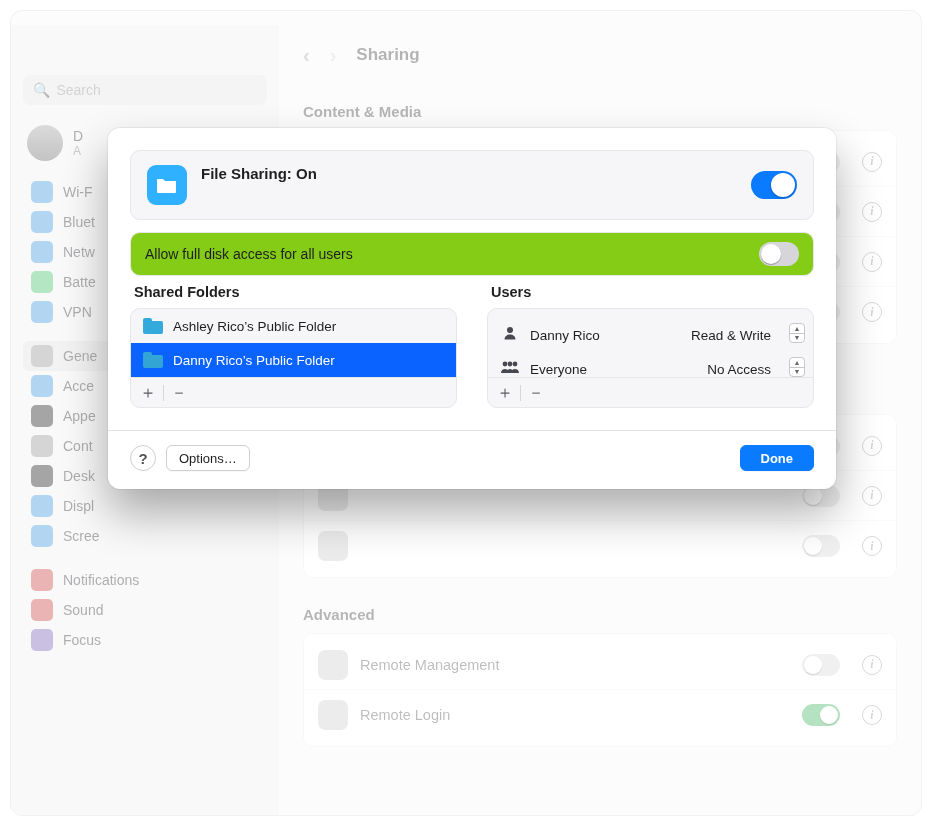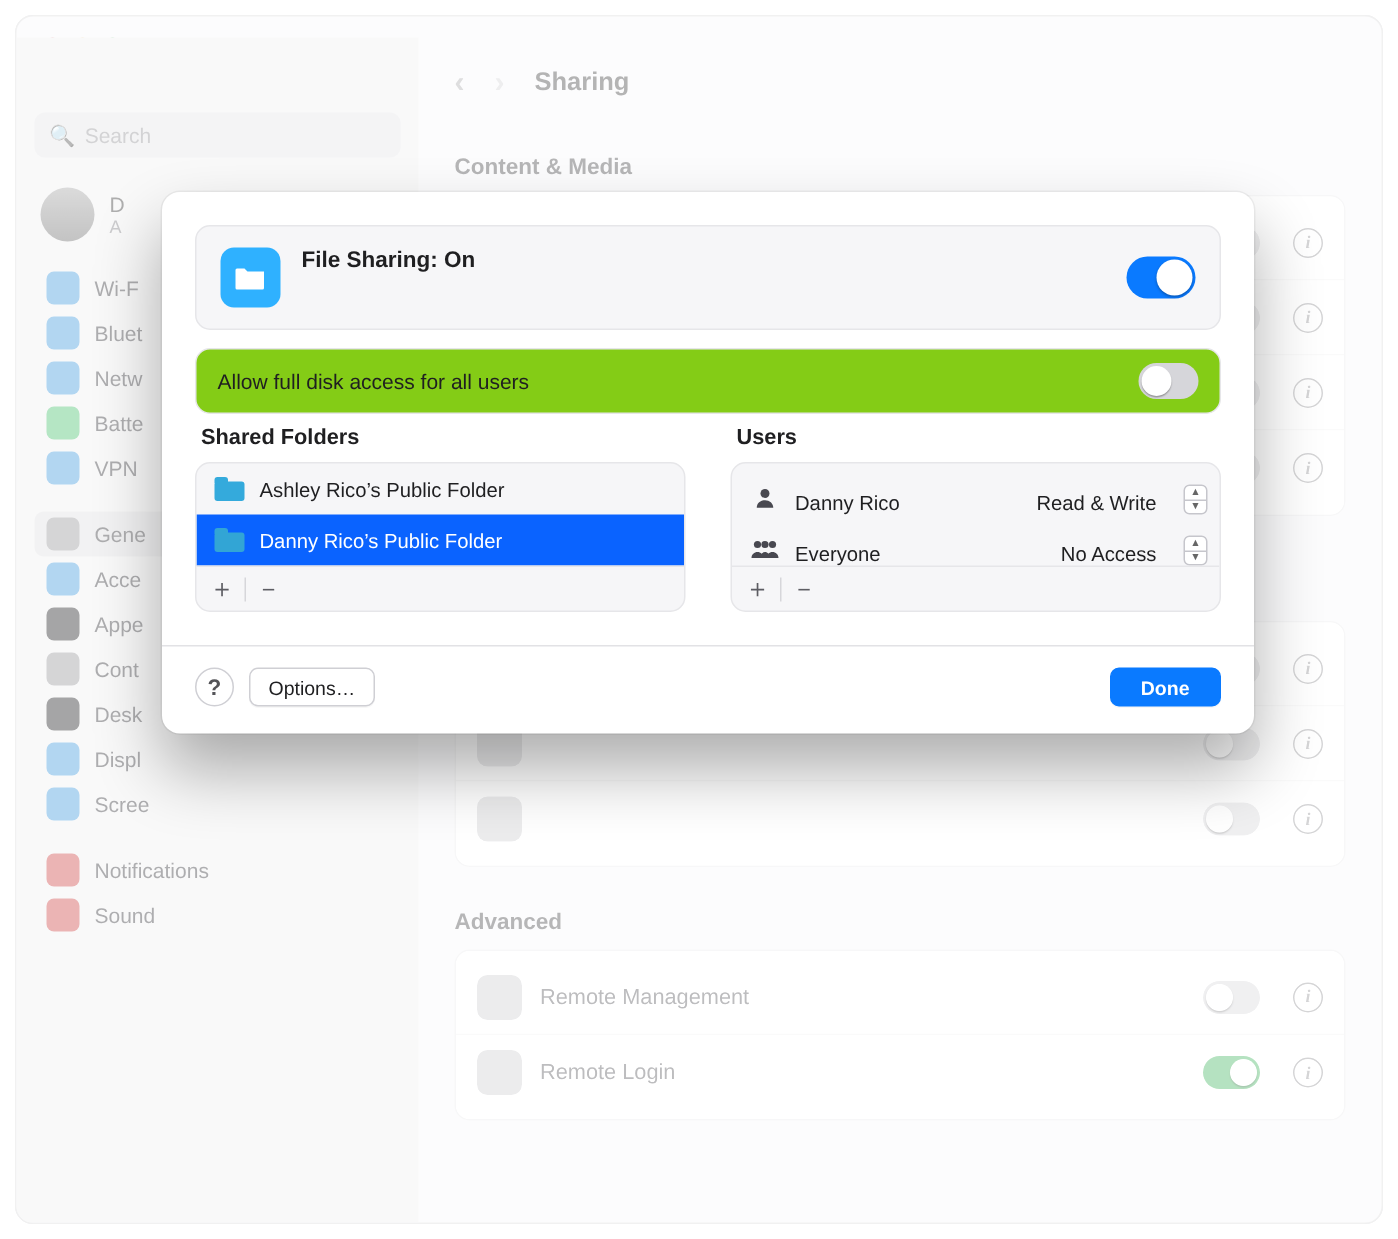--- a/index.html
+++ b/index.html
@@ -165,20 +165,24 @@
       <div style="height:10px"></div>
       <div id="side-c">
           <div class="bg-side-item">
             <div class="side-ico" style="background:#ff4a49"></div>
             <span>Notifications</span>
           </div>
           <div class="bg-side-item">
             <div class="side-ico" style="background:#ff4a49"></div>
             <span>Sound</span>
           </div>
+          <div class="bg-side-item">
+            <div class="side-ico" style="background:#8e6ad8"></div>
+            <span>Focus</span>
+          </div>
         </div>
     </div>
     <div class="bg-main">
       <div class="bg-head">
         <span class="chev">‹</span>
         <span class="chev" style="color:#d3d3d7">›</span>
         <span class="bg-title">Sharing</span>
       </div>
       <div class="bg-section">
         <h4>Content &amp; Media</h4>

